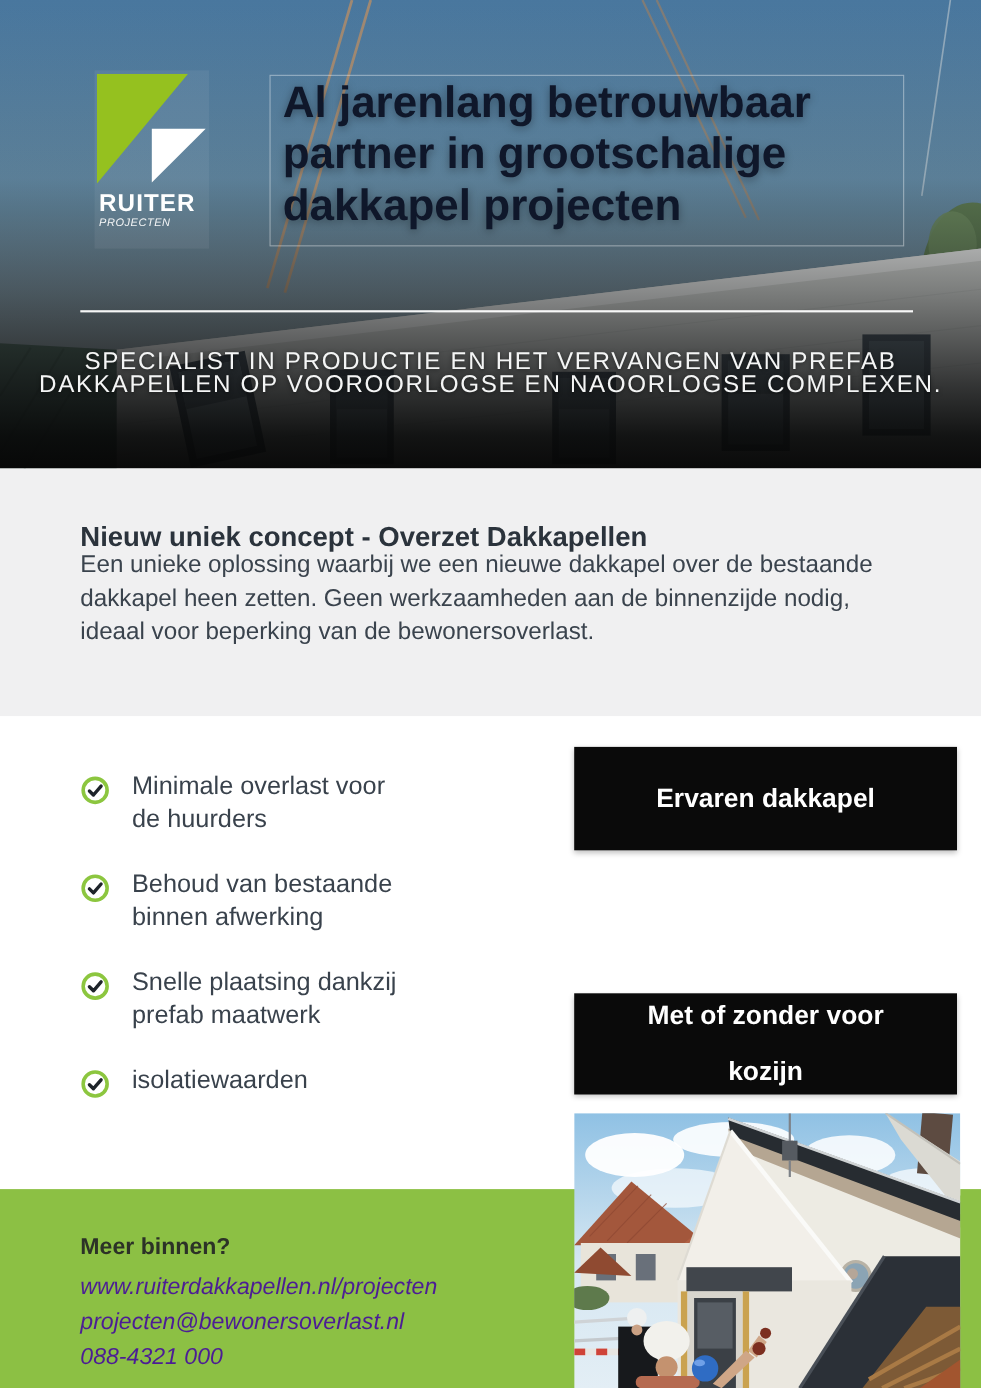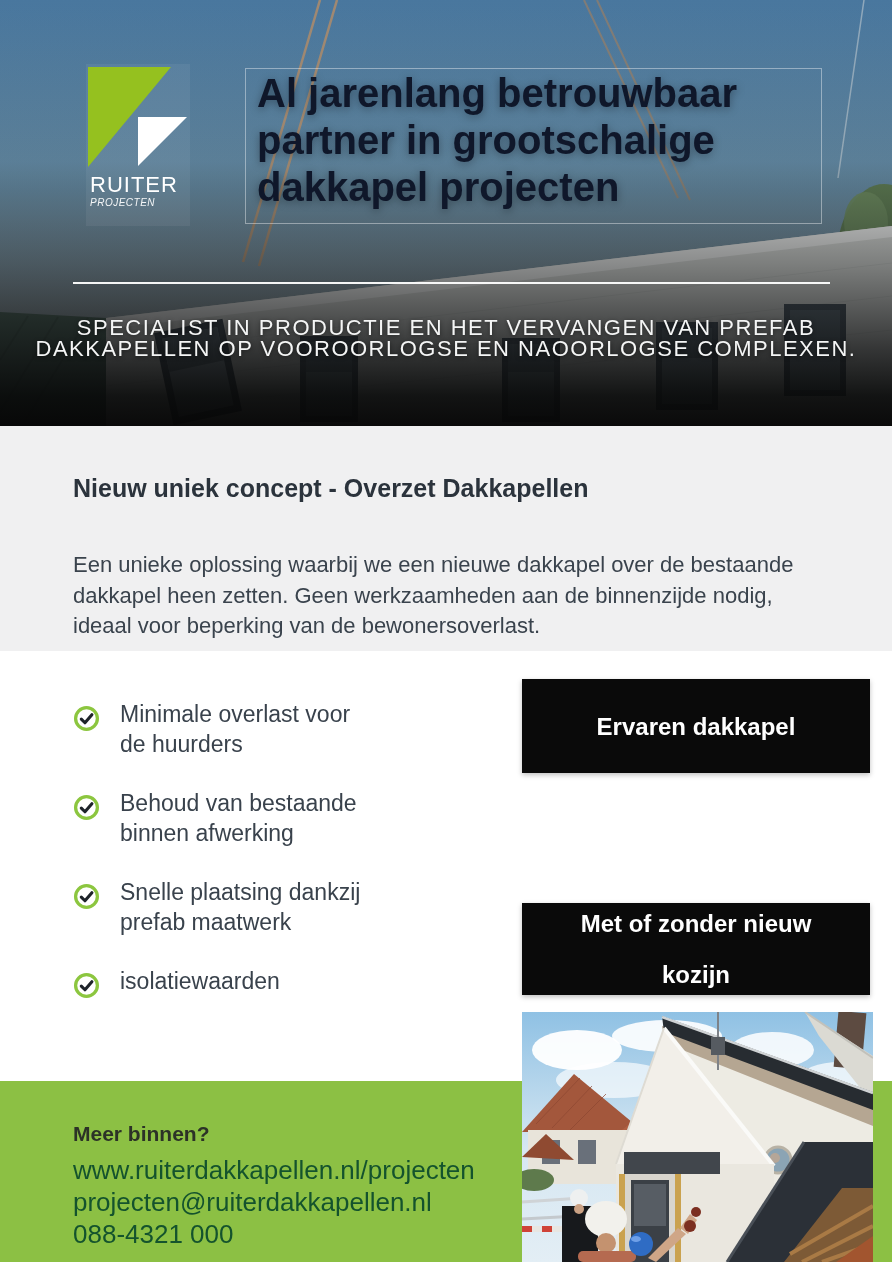--- a/index.html
+++ b/index.html
@@ -16,40 +16,40 @@
       rgba(12,14,16,0.02) 0%,
       rgba(12,14,16,0.06) 38%,
       rgba(15,17,18,0.45) 62%,
       rgba(12,13,14,0.80) 82%,
       rgba(8,9,9,0.95) 93%,
       rgba(6,6,6,0.98) 100%);}
 
   .logo{position:absolute;left:86px;top:64px;width:106px;height:166px;}
   .logo-backdrop{position:absolute;left:0;top:0;width:104px;height:162px;background:rgba(255,255,255,0.06);}
   .logo-mark{position:absolute;left:2px;top:3px;width:100px;height:100px;display:block;}
-  .logo-title{position:absolute;left:4px;top:108px;color:#ffffff;font-size:22px;font-weight:normal;letter-spacing:1px;}
+  .logo-title{position:absolute;left:4px;top:108px;color:#ffffff;font-size:22px;font-weight:bold;letter-spacing:1px;}
   .logo-subtitle{position:absolute;left:4px;top:133px;color:rgba(255,255,255,0.93);font-size:10px;letter-spacing:0.5px;font-style:italic;}
 
   .headline-box{position:absolute;left:245px;top:68px;width:577px;height:156px;
     border:1px solid rgba(255,255,255,0.40);}
   .headline{position:absolute;left:257px;top:70px;margin:0;color:#0f172a;
     font-size:40px;line-height:47px;font-weight:bold;white-space:nowrap;
     text-shadow:0 2px 8px rgba(0,0,0,0.35);}
   .headline span{display:block;}
 
   .divider{position:absolute;left:73px;top:282px;width:757px;height:2px;background:rgba(255,255,255,0.95);}
 
   .tagline{position:absolute;left:0;top:318px;width:892px;text-align:center;color:#f4f5f5;
     font-size:22px;line-height:20.5px;letter-spacing:1.5px;text-shadow:0 1px 4px rgba(0,0,0,0.5);}
 
   
   .concept{position:absolute;left:0;top:426px;width:892px;height:225px;background:#f0f0f1;}
   .concept-title{position:absolute;left:73px;top:473px;margin:0;color:#2b333c;
     font-size:25px;line-height:30px;font-weight:bold;white-space:nowrap;}
-  .concept-body{position:absolute;left:73px;top:550px;margin:0;color:#3a434d;
+  .concept-body{position:absolute;left:73px;top:498px;margin:0;color:#3a434d;
     font-size:22px;line-height:30.5px;white-space:nowrap;}
   .concept-body span{display:block;}
 
   
   .benefit{position:absolute;left:73px;width:340px;}
   .benefit-1{top:699px;} .benefit-2{top:788px;} .benefit-3{top:877px;} .benefit-4{top:966px;}
   .check{position:absolute;left:0;top:6px;width:27px;height:27px;display:block;}
   .benefit-text{position:absolute;left:47px;top:0;width:280px;color:#39424c;
     font-size:23px;line-height:30px;}
   .benefit-text div{white-space:nowrap;}
@@ -61,21 +61,21 @@
     box-shadow:0 2px 5px rgba(0,0,0,0.25);gap:18px;}
   .badge-1{top:679px;height:94px;} .badge-2{top:792px;height:92px;} .badge-3{top:903px;height:92px;}
 
   
   .photo{position:absolute;left:522px;top:1012px;width:351px;height:250px;display:block;z-index:5;}
 
   
   .footer{position:absolute;left:0;top:1081px;width:892px;height:181px;background:#8cc044;}
   .footer-content{position:absolute;left:73px;top:41px;}
   .footer-heading{margin:0 0 8px 0;color:#2c3227;font-size:21px;line-height:24px;font-weight:bold;}
-  .footer-line{color:#14532d;font-size:26px;line-height:32px;white-space:nowrap;}
+  .footer-line{color:#4c1d95;font-size:21px;line-height:32px;white-space:nowrap;font-style:italic;}
 </style>
 </head>
 <body>
 
 <div class="page">
 
   <section class="hero">
     <svg class="hero-art" viewBox="0 0 892 426" preserveAspectRatio="none">
       <defs>
         <linearGradient id="sky" x1="0" y1="0" x2="0" y2="1">
@@ -209,29 +209,29 @@
     </svg>
     <div class="benefit-text">
       <div>isolatiewaarden</div>
     </div>
   </div>
 
   <div class="badge badge-1">
     <span>Ervaren dakkapel</span>
   </div>
   <div class="badge badge-3">
-    <span>Met of zonder nieuw</span>
+    <span>Met of zonder voor</span>
     <span>kozijn</span>
   </div>
 
   <section class="footer">
     <div class="footer-content">
       <h3 class="footer-heading">Meer binnen?</h3>
       <div class="footer-line">www.ruiterdakkapellen.nl/projecten</div>
-      <div class="footer-line">projecten@ruiterdakkapellen.nl</div>
+      <div class="footer-line">projecten@bewonersoverlast.nl</div>
       <div class="footer-line">088-4321 000</div>
     </div>
   </section>
 
   <svg class="photo" viewBox="0 0 351 250" preserveAspectRatio="none">
     <defs>
       <linearGradient id="sky2" x1="0" y1="0" x2="0" y2="1">
         <stop offset="0" stop-color="#8fc1e4"></stop>
         <stop offset="0.55" stop-color="#d6e7f2"></stop>
         <stop offset="1" stop-color="#e3eef5"></stop>

